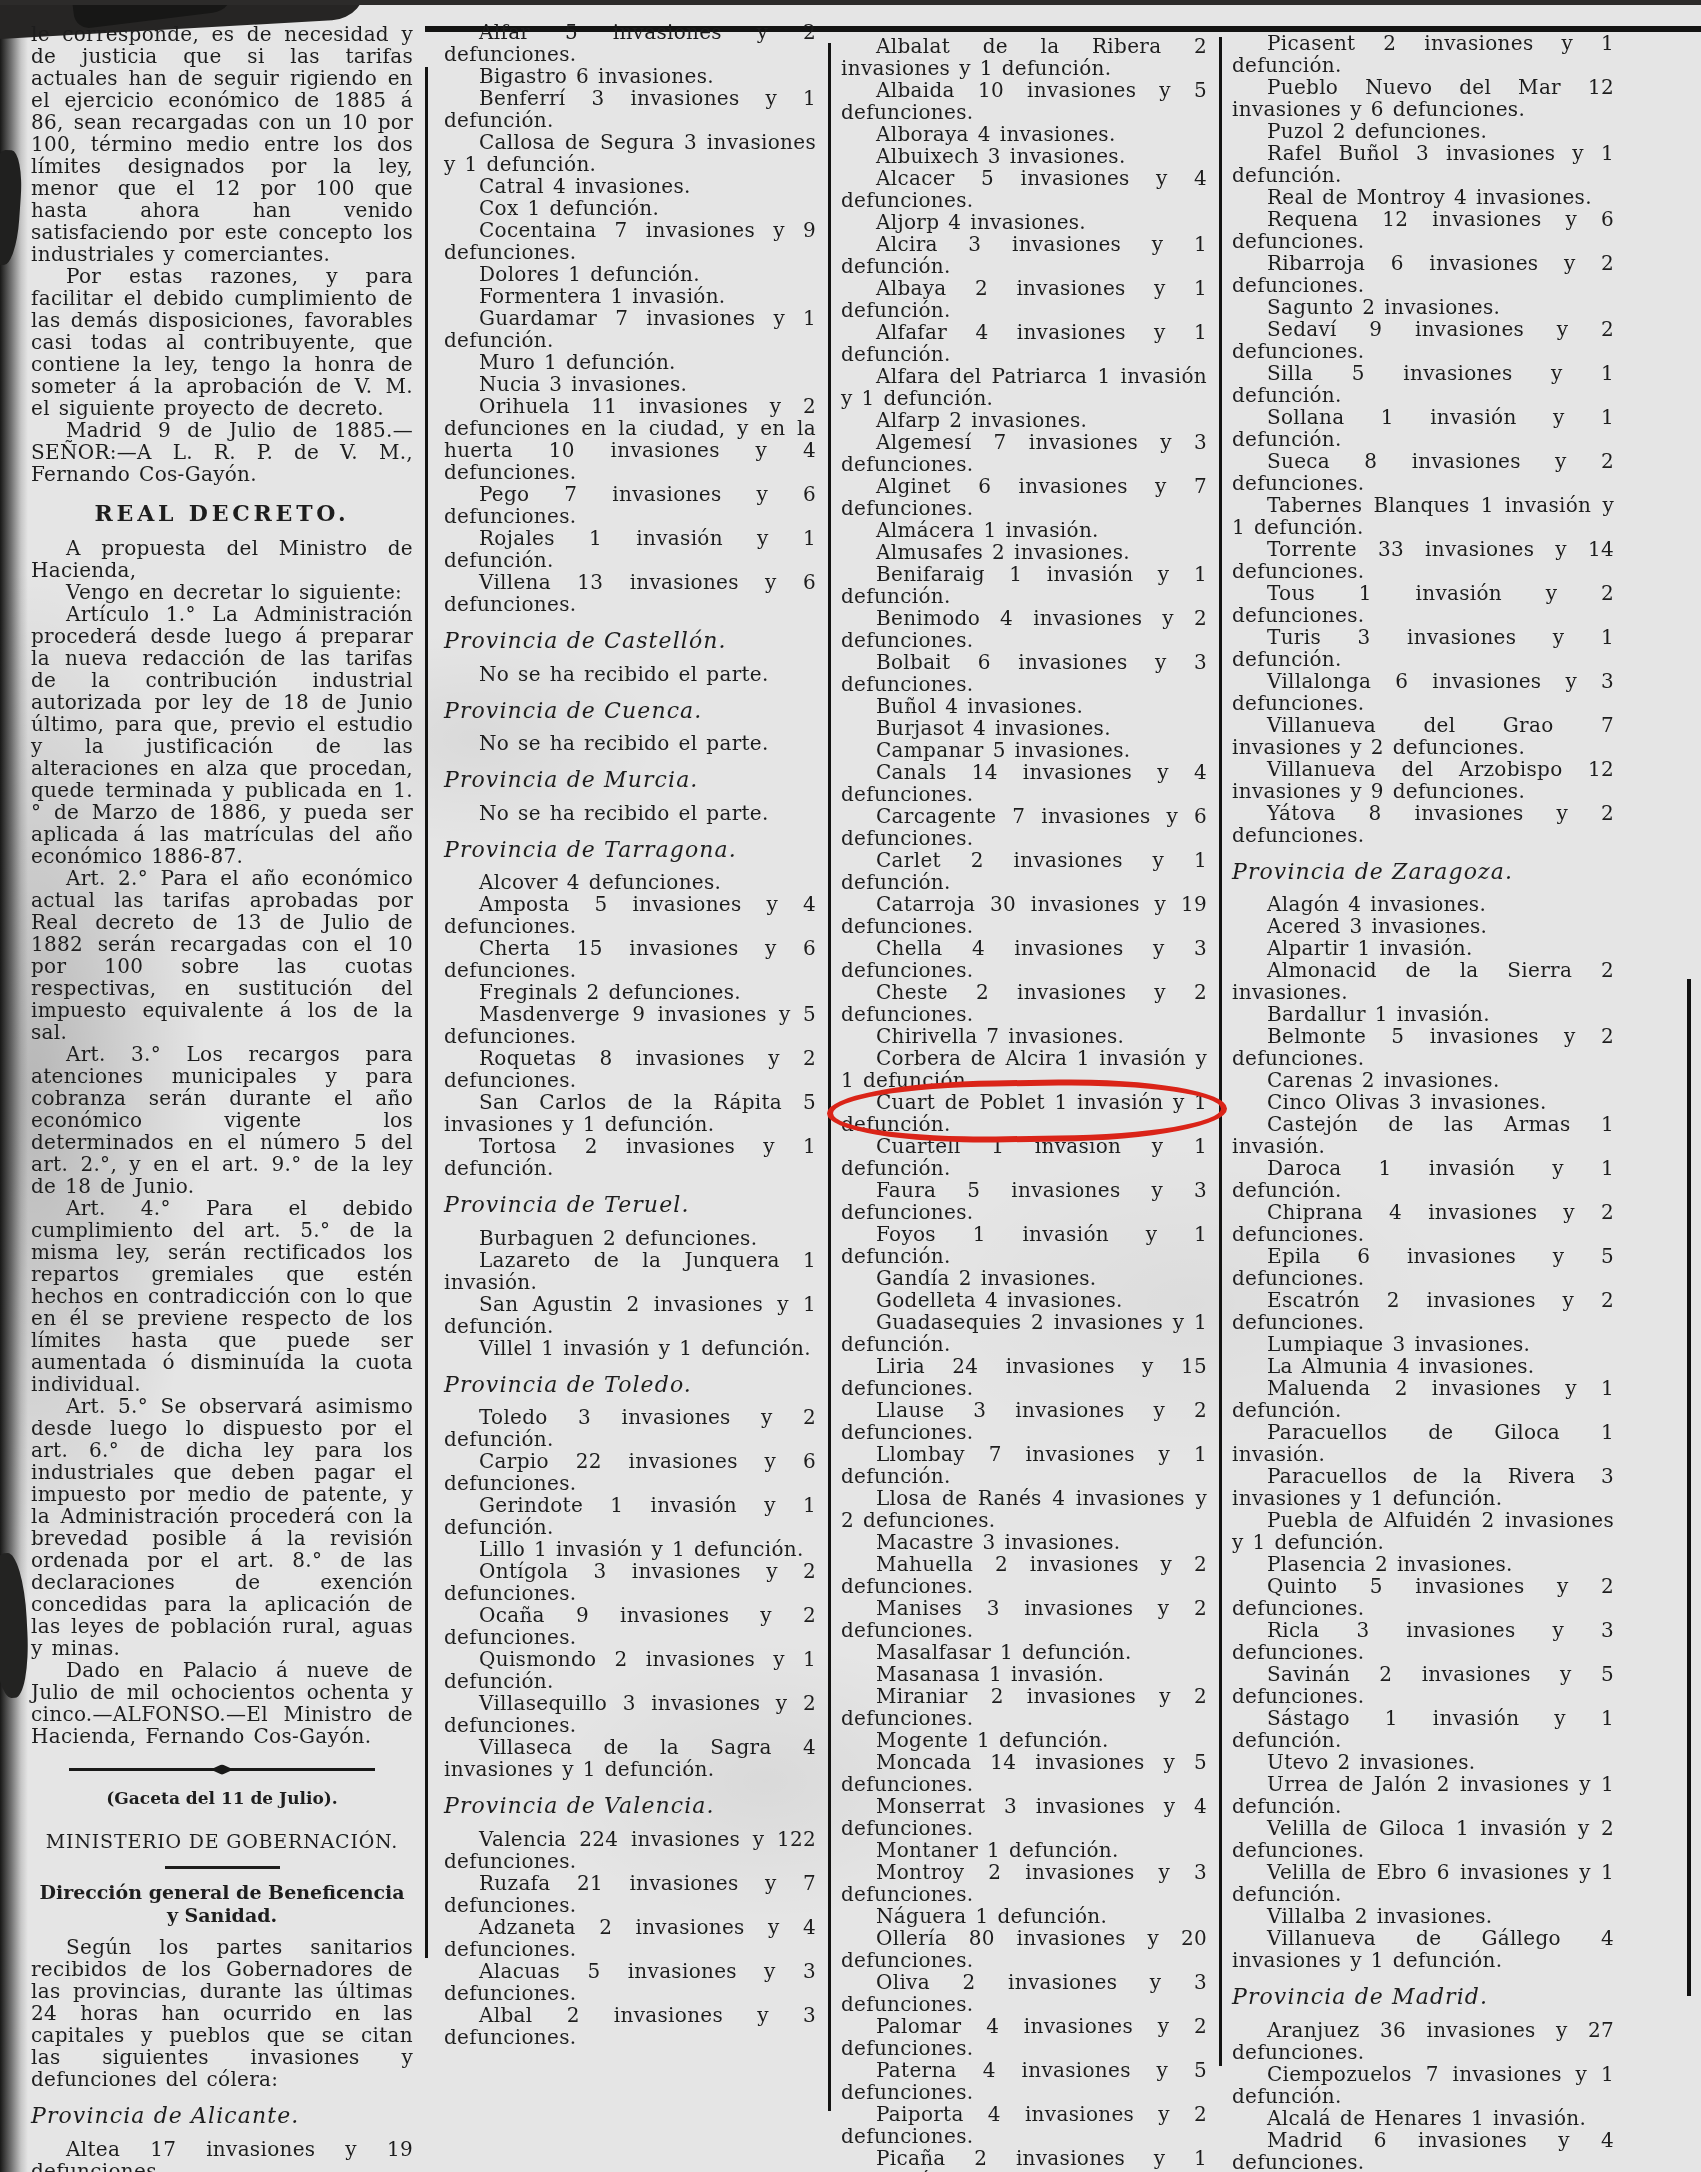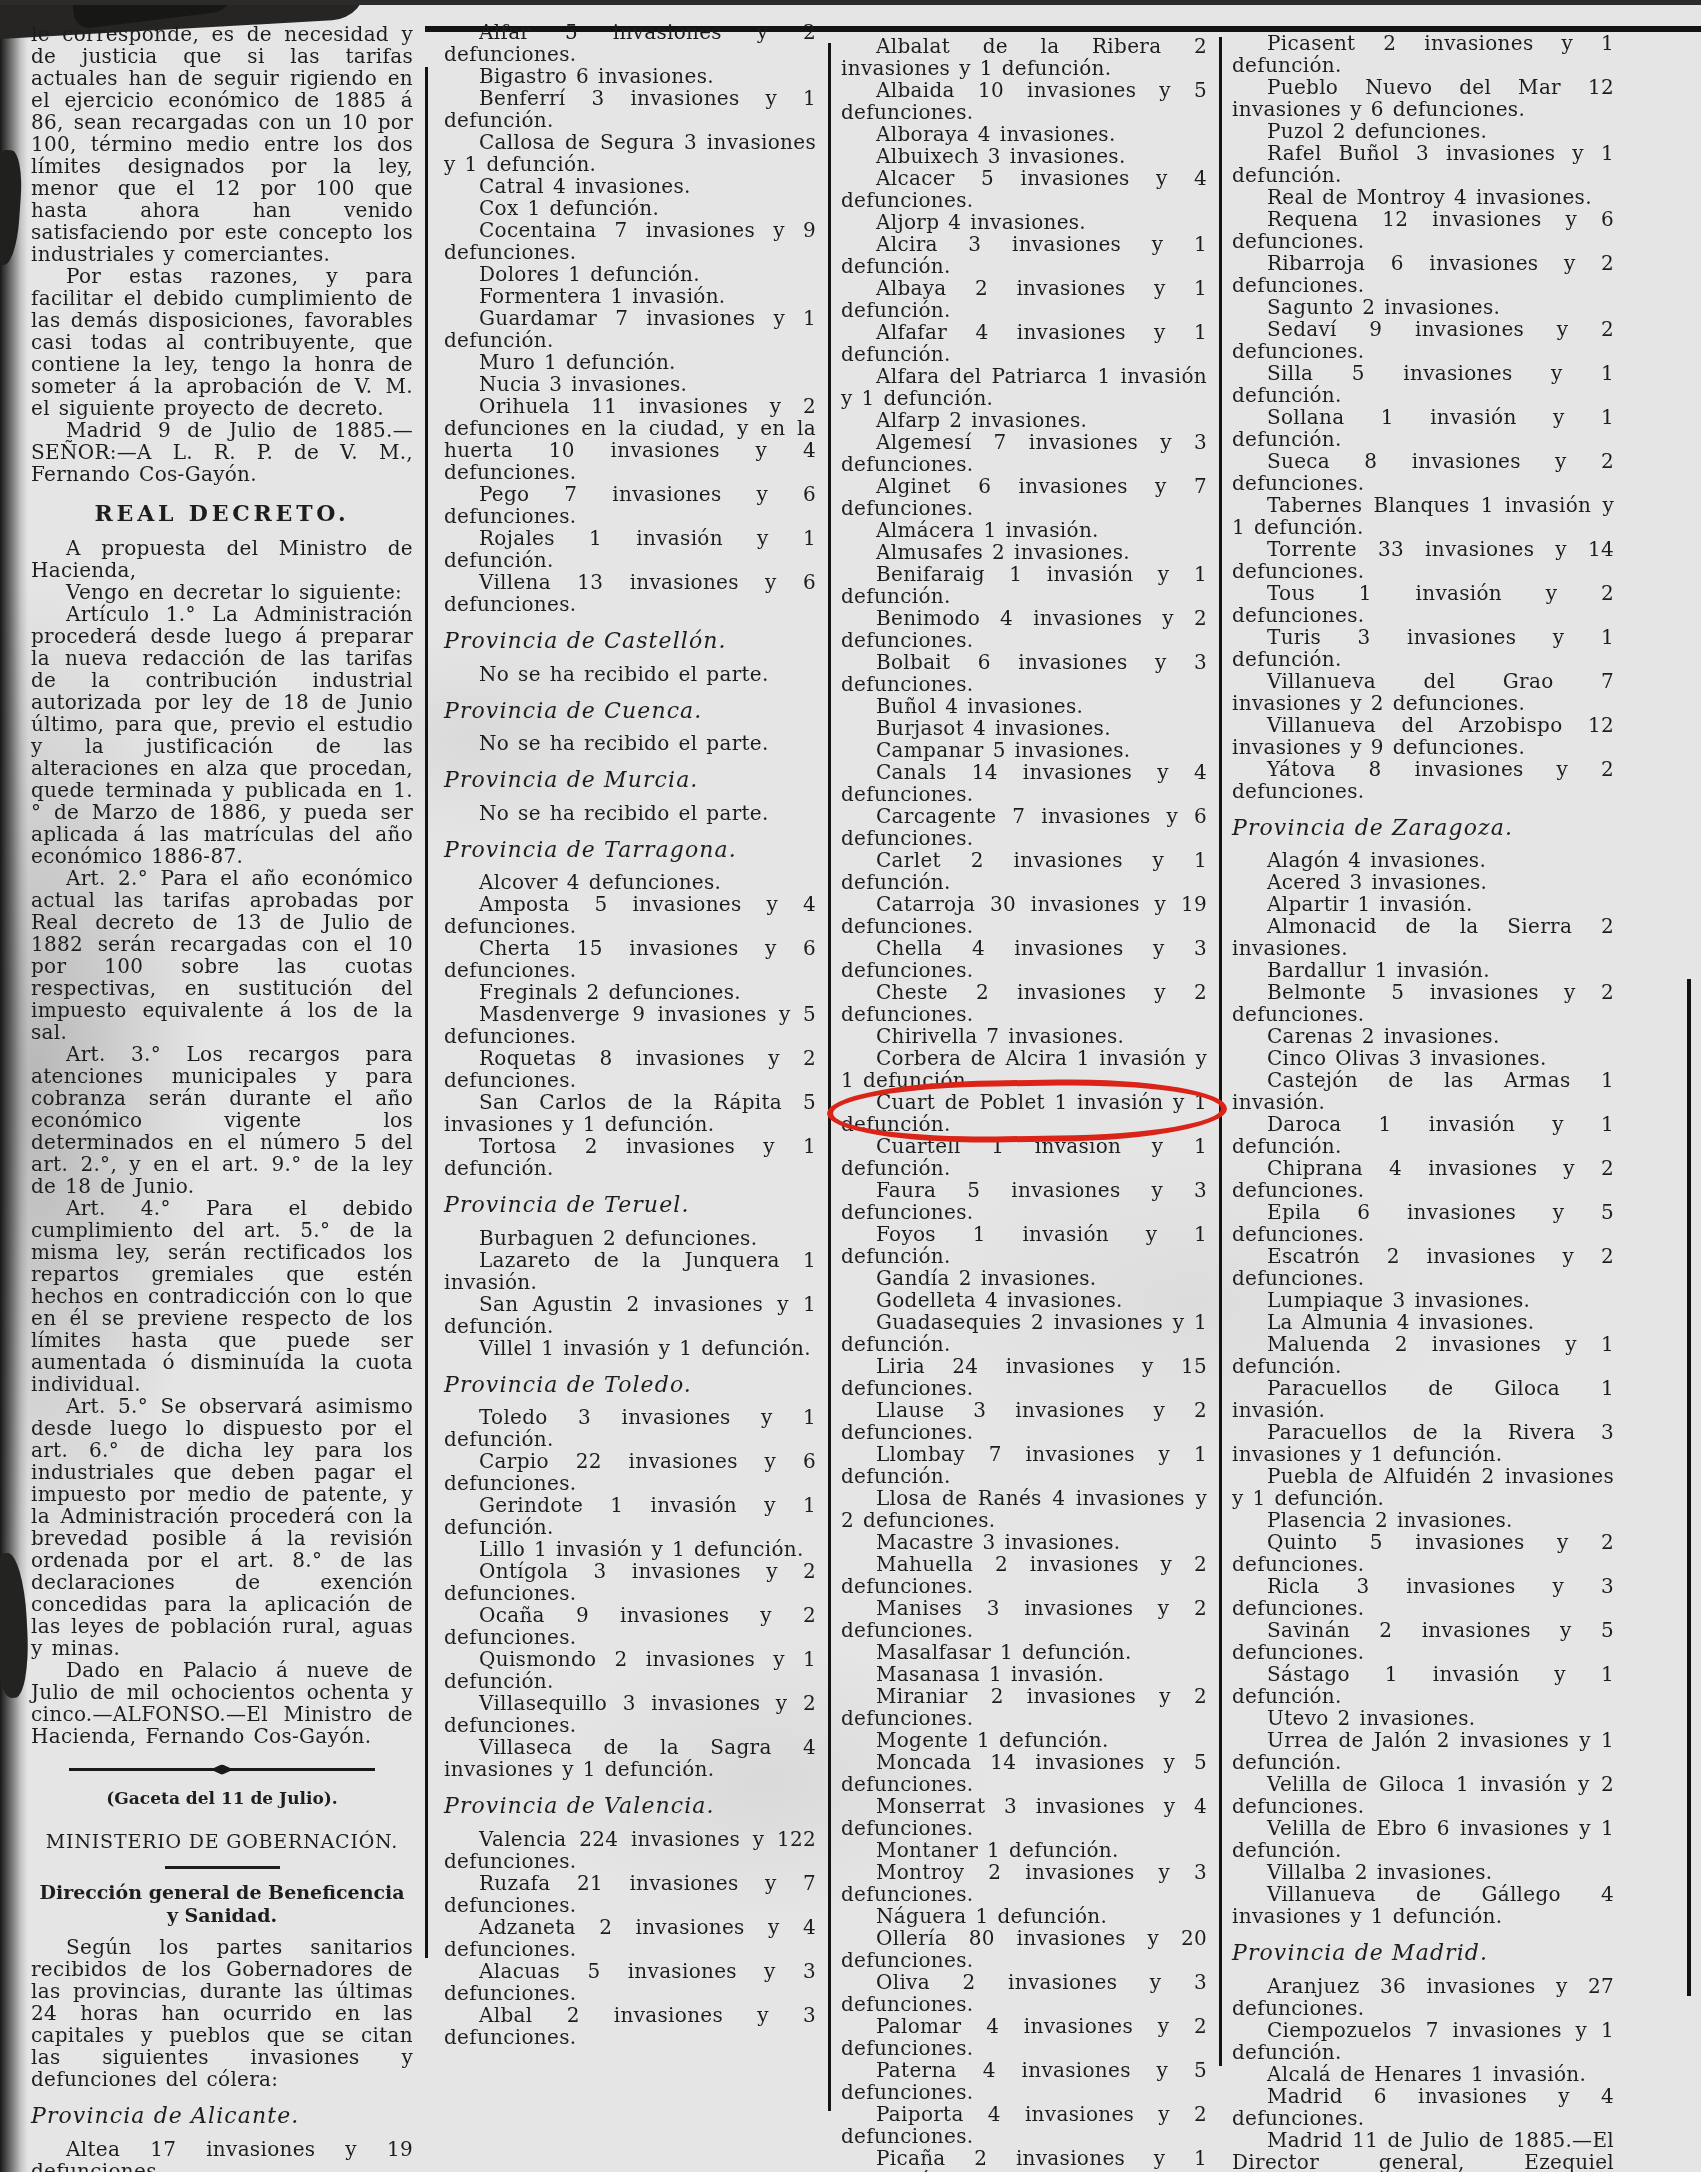--- a/index.html
+++ b/index.html
@@ -138,21 +138,21 @@
       <p class="entry">Masdenverge 9 invasiones y 5 defunciones.</p>
       <p class="entry">Roquetas 8 invasiones y 2 defunciones.</p>
       <p class="entry">San Carlos de la Rápita 5 invasiones y 1 defunción.</p>
       <p class="entry">Tortosa 2 invasiones y 1 defunción.</p>
       <h3 class="province">Provincia de Teruel.</h3>
       <p class="entry">Burbaguen 2 defunciones.</p>
       <p class="entry">Lazareto de la Junquera 1 invasión.</p>
       <p class="entry">San Agustin 2 invasiones y 1 defunción.</p>
       <p class="entry">Villel 1 invasión y 1 defunción.</p>
       <h3 class="province">Provincia de Toledo.</h3>
-      <p class="entry">Toledo 3 invasiones y 1 defunción.</p>
+      <p class="entry">Toledo 3 invasiones y 2 defunción.</p>
       <p class="entry">Carpio 22 invasiones y 6 defunciones.</p>
       <p class="entry">Gerindote 1 invasión y 1 defunción.</p>
       <p class="entry">Lillo 1 invasión y 1 defunción.</p>
       <p class="entry">Ontígola 3 invasiones y 2 defunciones.</p>
       <p class="entry">Ocaña 9 invasiones y 2 defunciones.</p>
       <p class="entry">Quismondo 2 invasiones y 1 defunción.</p>
       <p class="entry">Villasequillo 3 invasiones y 2 defunciones.</p>
       <p class="entry">Villaseca de la Sagra 4 invasiones y 1 defunción.</p>
       <h3 class="province">Provincia de Valencia.</h3>
       <p class="entry">Valencia 224 invasiones y 122 defunciones.</p>
@@ -234,20 +234,21 @@
       <p class="entry">Ribarroja 6 invasiones y 2 defunciones.</p>
       <p class="entry">Sagunto 2 invasiones.</p>
       <p class="entry">Sedaví 9 invasiones y 2 defunciones.</p>
       <p class="entry">Silla 5 invasiones y 1 defunción.</p>
       <p class="entry">Sollana 1 invasión y 1 defunción.</p>
       <p class="entry">Sueca 8 invasiones y 2 defunciones.</p>
       <p class="entry">Tabernes Blanques 1 invasión y 1 defunción.</p>
       <p class="entry">Torrente 33 invasiones y 14 defunciones.</p>
       <p class="entry">Tous 1 invasión y 2 defunciones.</p>
       <p class="entry">Turis 3 invasiones y 1 defunción.</p>
+      <p class="entry">Villalonga 6 invasiones y 3 defunciones.</p>
       <p class="entry">Villanueva del Grao 7 invasiones y 2 defunciones.</p>
       <p class="entry">Villanueva del Arzobispo 12 invasiones y 9 defunciones.</p>
       <p class="entry">Yátova 8 invasiones y 2 defunciones.</p>
       <h3 class="province">Provincia de Zaragoza.</h3>
       <p class="entry">Alagón 4 invasiones.</p>
       <p class="entry">Acered 3 invasiones.</p>
       <p class="entry">Alpartir 1 invasión.</p>
       <p class="entry">Almonacid de la Sierra 2 invasiones.</p>
       <p class="entry">Bardallur 1 invasión.</p>
       <p class="entry">Belmonte 5 invasiones y 2 defunciones.</p>

